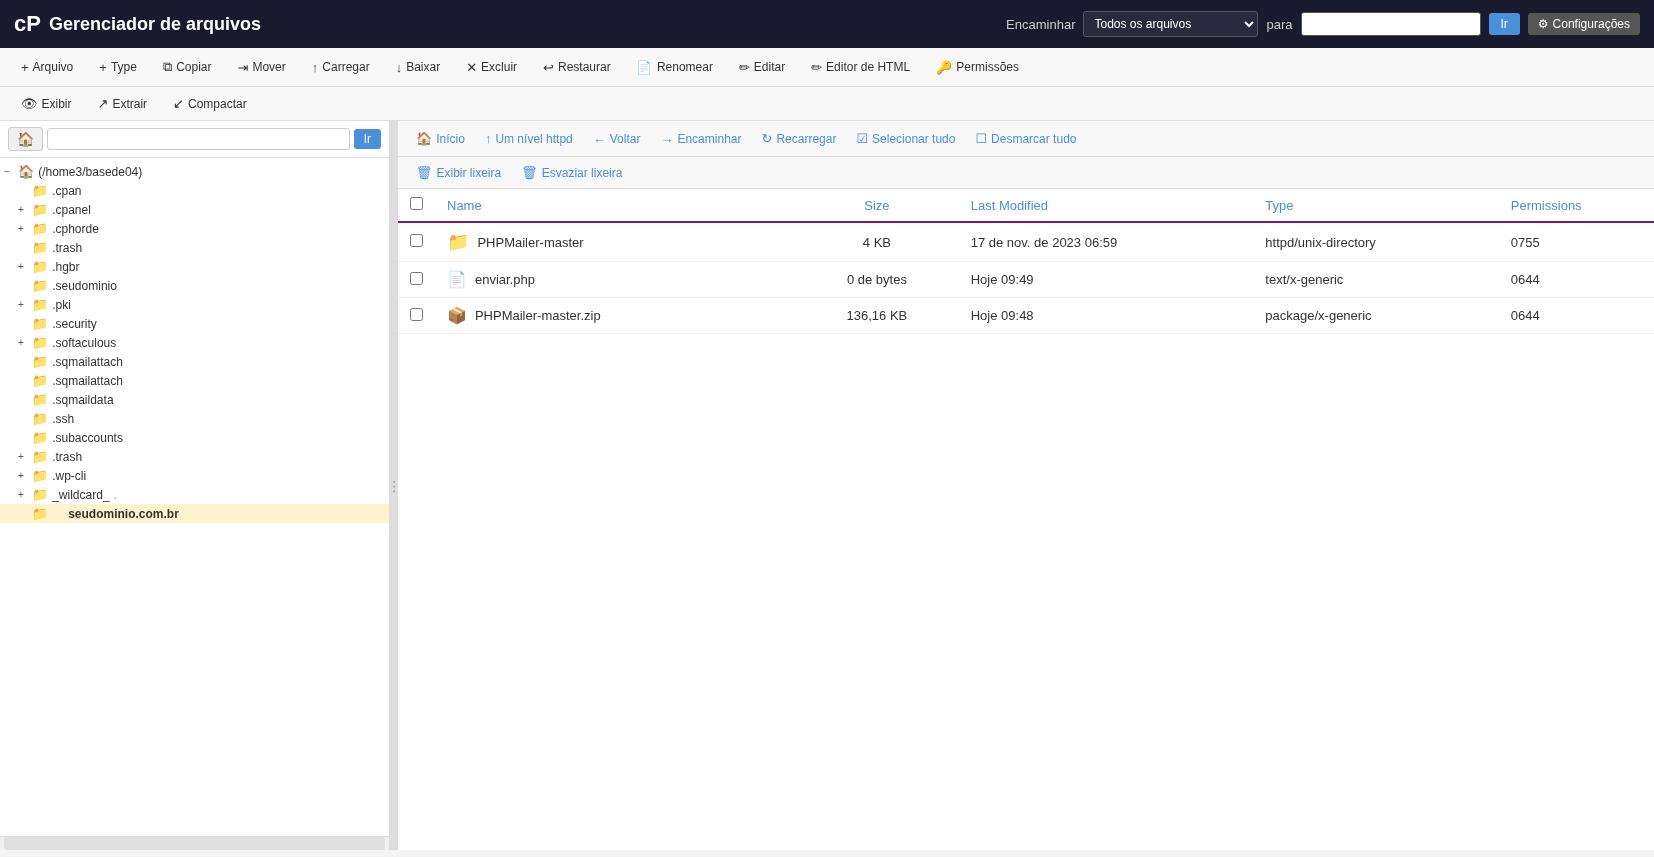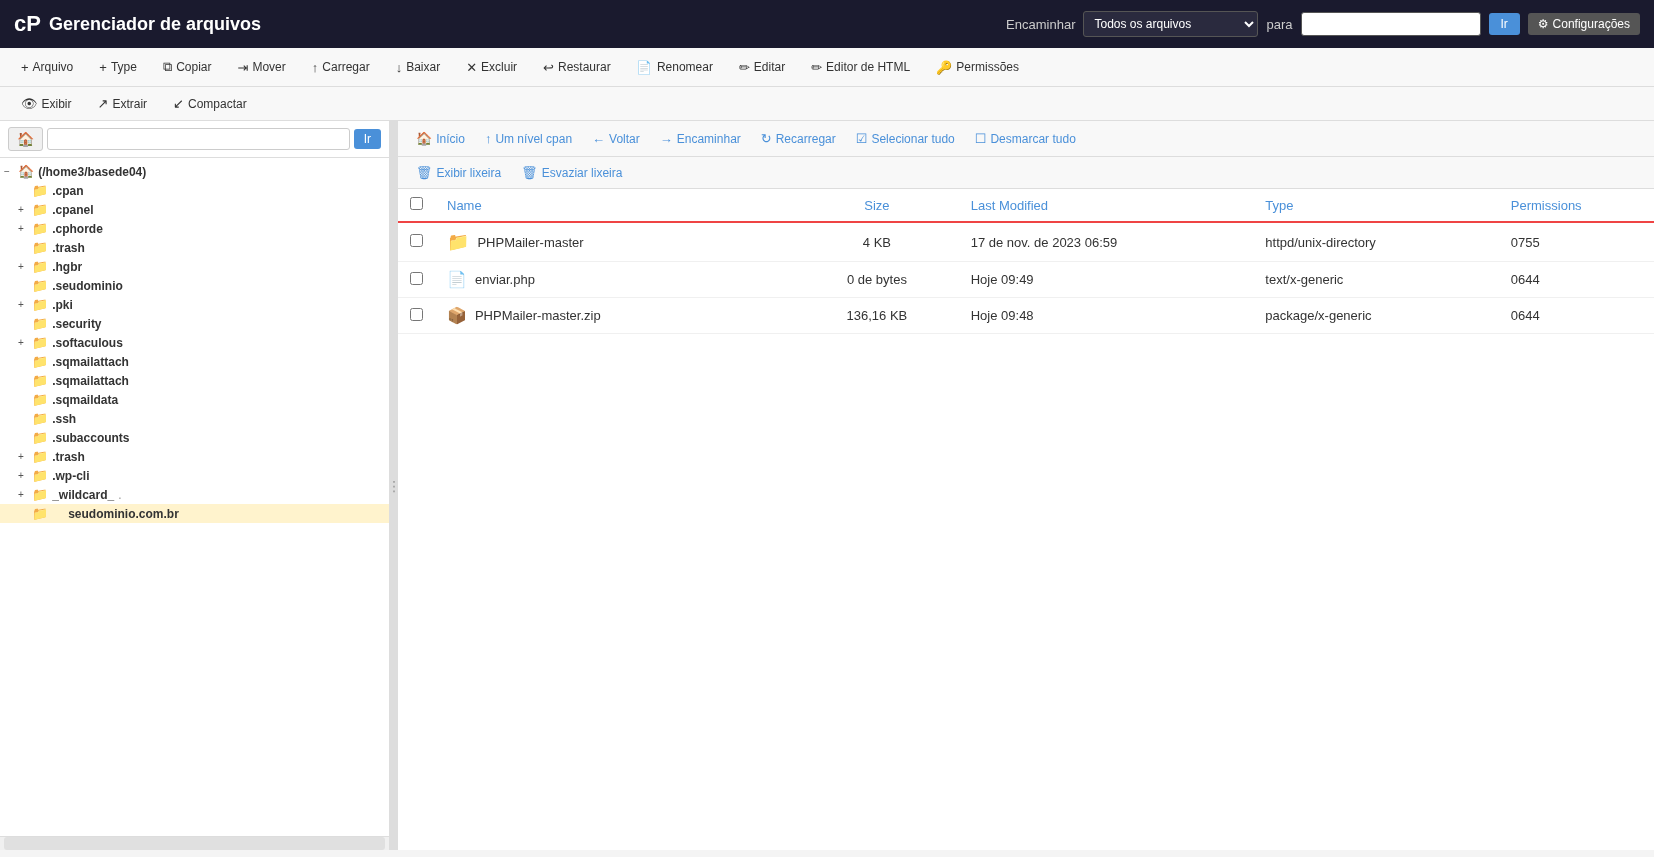--- a/index.html
+++ b/index.html
@@ -78,21 +78,21 @@
     }
     .sidebar-tree { flex: 1; overflow-y: auto; padding: 4px 0; }
     .tree-item {
       display: flex; align-items: center; padding: 2px 8px 2px 0;
       cursor: pointer; white-space: nowrap; font-size: 12px; color: #333;
     }
     .tree-item .indent { display: inline-block; }
     .tree-item .toggle { width: 14px; display: inline-block; color: #555; font-size: 10px; }
     .tree-item .folder-icon { color: #f5a623; margin-right: 4px; font-size: 13px; }
     .tree-item .folder-icon.root-home { color: #555; }
-    .tree-item .item-label { font-size: 12px; font-weight: bold; }
+    .tree-item .item-label { font-size: 12px; }
     .tree-item.bold-item .item-label { font-weight: bold; margin-left: 16px; }
 
     
     .sidebar-tree::-webkit-scrollbar { width: 8px; }
     .sidebar-tree::-webkit-scrollbar-track { background: #f0f0f0; }
     .sidebar-tree::-webkit-scrollbar-thumb { background: #bbb; border-radius: 4px; }
 
     
     .content-area { flex: 1; display: flex; flex-direction: column; overflow: hidden; }
 
@@ -111,21 +111,21 @@
     
     .content-toolbar2 {
       background: #f8f8f8; border-bottom: 1px solid #ddd;
       padding: 4px 10px; display: flex; gap: 4px; align-items: center;
     }
 
     
     .file-table-wrapper { flex: 1; overflow-y: auto; background: #fff; }
     .file-table { width: 100%; border-collapse: collapse; }
     .file-table th {
-      text-align: left; padding: 8px 12px; border-bottom: 2px solid #ef4444;
+      text-align: left; padding: 8px 12px; border-bottom: 2px solid #701a75;
       color: #4a90d9; font-size: 13px; font-weight: normal; cursor: pointer;
       white-space: nowrap;
     }
     .file-table td { padding: 8px 12px; border-bottom: 1px solid #f0f0f0; font-size: 13px; }
     .file-table .checkbox-col { width: 30px; }
     .file-table .name-col { min-width: 220px; }
     .file-table .size-col { min-width: 100px; text-align: center; }
     .file-table .modified-col { min-width: 180px; }
     .file-table .type-col { min-width: 150px; }
     .file-table .perms-col { min-width: 80px; }
@@ -392,21 +392,21 @@
 
   <div class="content-area">
 
     <div class="content-toolbar">
       <button class="content-btn">
         <span class="btn-icon">🏠</span>
         <span>Início</span>
       </button>
       <button class="content-btn">
         <span class="btn-icon">↑</span>
-        <span>Um nível cpan</span>
+        <span>Um nível httpd</span>
       </button>
       <button class="content-btn">
         <span class="btn-icon">←</span>
         <span>Voltar</span>
       </button>
       <button class="content-btn">
         <span class="btn-icon">→</span>
         <span>Encaminhar</span>
       </button>
       <button class="content-btn">

